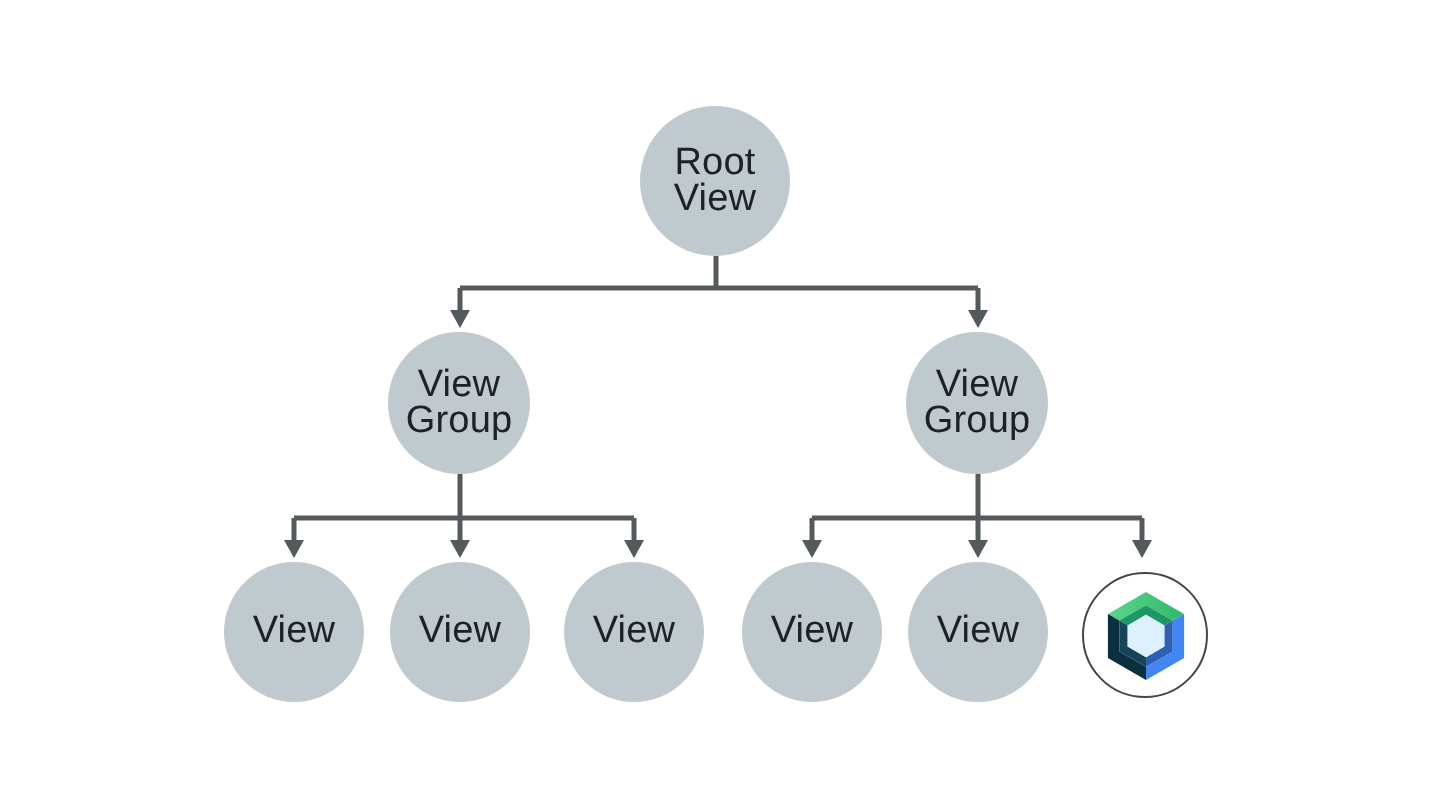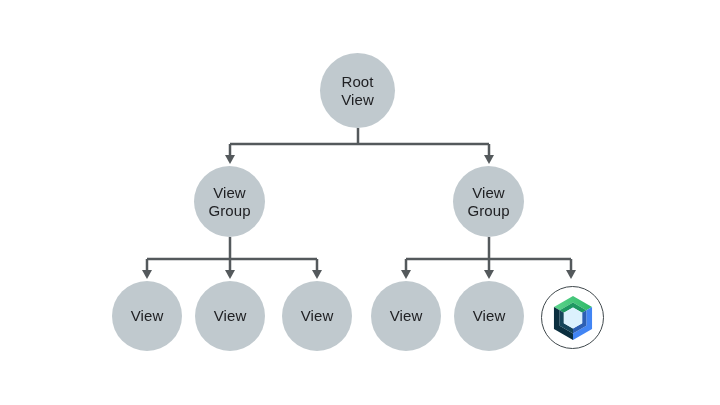--- a/index.html
+++ b/index.html
@@ -9,21 +9,21 @@
     font-family:"Liberation Sans", sans-serif;
   }
   .lines { position:absolute; left:0; top:0; width:720px; height:405px; }
   .connector { stroke:#54595C; stroke-width:2.5; fill:none; }
   .arrowhead { fill:#54595C; stroke:none; }
   .node {
     position:absolute; background:#C0C9CE; border-radius:50%;
     display:flex; align-items:center; justify-content:center;
   }
   .node-label {
-    font-size:15px; line-height:18px; color:#202124;
+    font-size:19px; line-height:18px; color:#202124;
     text-align:center; white-space:pre-line; letter-spacing:0.1px;
   }
   .n-root { left:320px; top:53px;  width:75px; height:75px; }
   .n-gl   { left:194px; top:166px; width:71px; height:71px; }
   .n-gr   { left:453px; top:166px; width:71px; height:71px; }
   .n-c    { top:281px; width:70px; height:70px; }
   .n-l1 { left:112px; } .n-l2 { left:195px; } .n-l3 { left:282px; }
   .n-r1 { left:371px; } .n-r2 { left:454px; }
   .n-logo {
     left:541px; top:286px; width:63px; height:63px; box-sizing:border-box;

